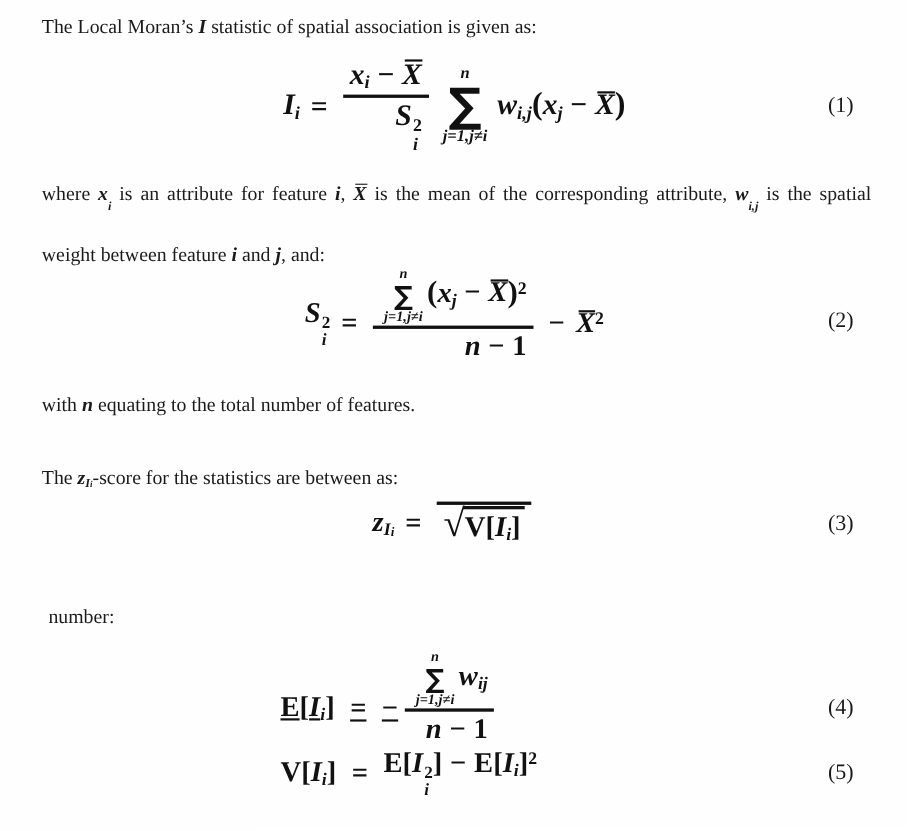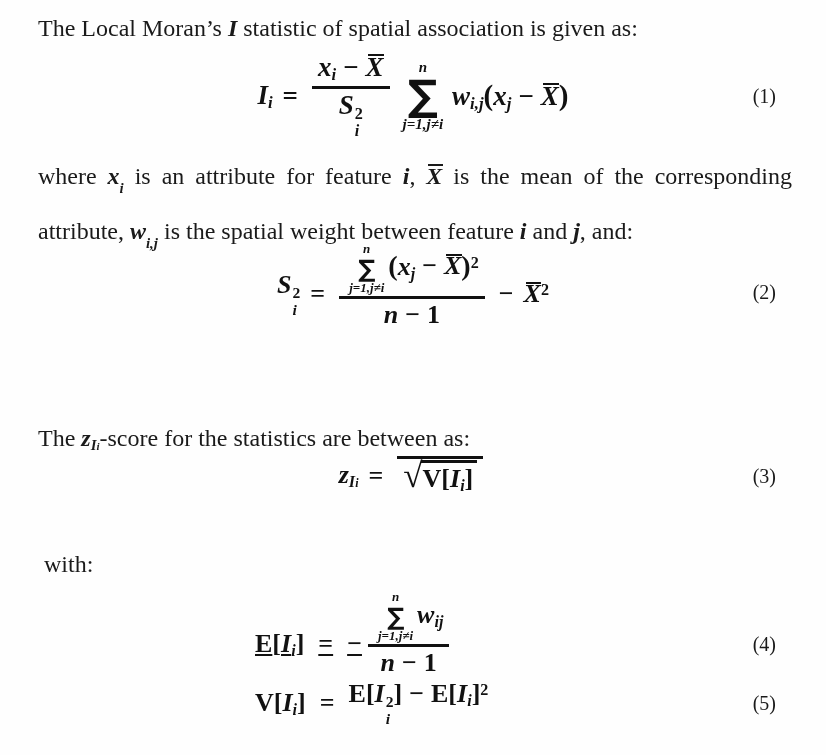--- a/index.html
+++ b/index.html
@@ -2,21 +2,21 @@
 <html><head>
 <meta charset="utf-8">
 <style>
   html,body { margin:0; padding:0; background:#fff; }
   .page {
     position:relative; width:826px; height:755px; overflow:hidden;
     background:#fefefe; color:#1a1a1a;
     font-family:"Liberation Serif","DejaVu Serif",serif;
   }
   
-  .para { position:absolute; left:38px; margin:0; font-size:24px; line-height:1.25; white-space:normal; }
+  .para { position:absolute; left:38px; margin:0; font-size:18px; line-height:1.25; white-space:normal; }
   #p1 { top:13px; }
   #p2 { top:155px; width:754px; text-align:justify; line-height:43px; }
   #p3 { top:357px; }
   #p4 { top:423px; }
   #p5 { top:549px; left:44px; }
   
   .mi { font-style:italic; font-weight:bold; }
   .rm { font-style:normal; }
   .sub  { font-size:62%; vertical-align:-20%; font-style:italic; font-weight:bold; }
   .sup  { font-size:62%; vertical-align:40%; font-style:normal; font-weight:bold; }
@@ -34,21 +34,21 @@
   #eq2 { top:234px; height:104px; }
   #eq3 { top:438px; height:76px; }
   #eq4 { top:586px; height:96px; justify-content:flex-start; padding-left:255px; box-sizing:border-box; }
   #eq5 { top:682px; height:42px; justify-content:flex-start; padding-left:255px; box-sizing:border-box; }
   .mo { margin:0 10px; font-style:normal; }
   .mo-tight { margin:0 7px; font-style:normal; }
   .grp { display:inline-block; }
   .dn8  { transform:translateY(8px); }
   .dn10 { transform:translateY(10px);text-decoration:underline; }
   
-  .frac { display:inline-flex; flex-direction:column; align-items:center; margin:0 4px; }
+  .frac { display:inline-flex; flex-direction:column; align-items:flex-end; margin:0 4px; }
   .frac .num, .frac .den { display:inline-block; padding:1px 6px; text-align:center; }
   .fbar { align-self:stretch; height:0; border-top:3px solid #111; }
   
   .sum { display:inline-flex; flex-direction:column; align-items:center; line-height:1; vertical-align:middle; margin:0 9px; }
   .sum .lim { font-size:15px; font-style:italic; line-height:1.15; }
   .sum .sigma { font-size:42px; line-height:0.95; font-style:normal; font-family:"DejaVu Sans","Liberation Sans",sans-serif; }
   .sum.small { margin:0 4px; }
   .sum.small .lim { font-size:13px; }
   .sum.small .sigma { font-size:24px; line-height:1.0; }
   
@@ -107,37 +107,38 @@
             <span class="sigma">∑</span>
             <span class="lim">j=1,j≠i</span>
           </span><span class="paren">(</span><span class="mi">x</span><span class="sub">j</span><span class="mo-tight">−</span><span class="xbar">X</span><span class="paren">)</span><span class="sup">2</span></span>
       <span class="fbar"></span>
       <span class="den"><span class="mi">n</span><span class="mo-tight">−</span><span class="rm">1</span></span>
     </span>
     <span class="grp dn8"><span class="mo">−</span><span class="xbar">X</span><span class="sup">2</span></span>
     <span class="eqno">(2)</span>
   </div>
 
+  <p class="para" id="p3"><span>with </span><span class="mi">n</span><span> equating to the total number of features.</span></p>
 
   <p class="para" id="p4"><span>The </span><span class="mi">z</span><span class="sub">I</span><span class="subsub">i</span><span>-score for the statistics are between as:</span></p>
 
   <div class="eq" id="eq3">
     <span class="grp"><span class="mi">z</span><span class="sub">I</span><span class="subsub">i</span></span>
     <span class="mo">=</span>
     <span class="frac">
       <span class="fbar"></span>
       <span class="den"><span class="sqrt">
             <span class="radsym">√</span>
             <span class="radbody"><span class="rm">V</span><span class="rm">[</span><span class="mi">I</span><span class="sub">i</span><span class="rm">]</span></span>
           </span></span>
     </span>
     <span class="eqno">(3)</span>
   </div>
 
-  <p class="para" id="p5"><span>with:</span></p>
+  <p class="para" id="p5"><span>number:</span></p>
 
   <div class="eq" id="eq4">
     <span class="grp dn10"><span class="rm">E</span><span class="rm">[</span><span class="mi">I</span><span class="sub">i</span><span class="rm">]</span></span>
     <span class="mo dn10" style="margin:0 14px;">=</span>
     <span class="rm dn10" style="margin-right:2px;">−</span>
     <span class="frac">
       <span class="num"><span class="sum small">
             <span class="lim">n</span>
             <span class="sigma">∑</span>
             <span class="lim">j=1,j≠i</span>

